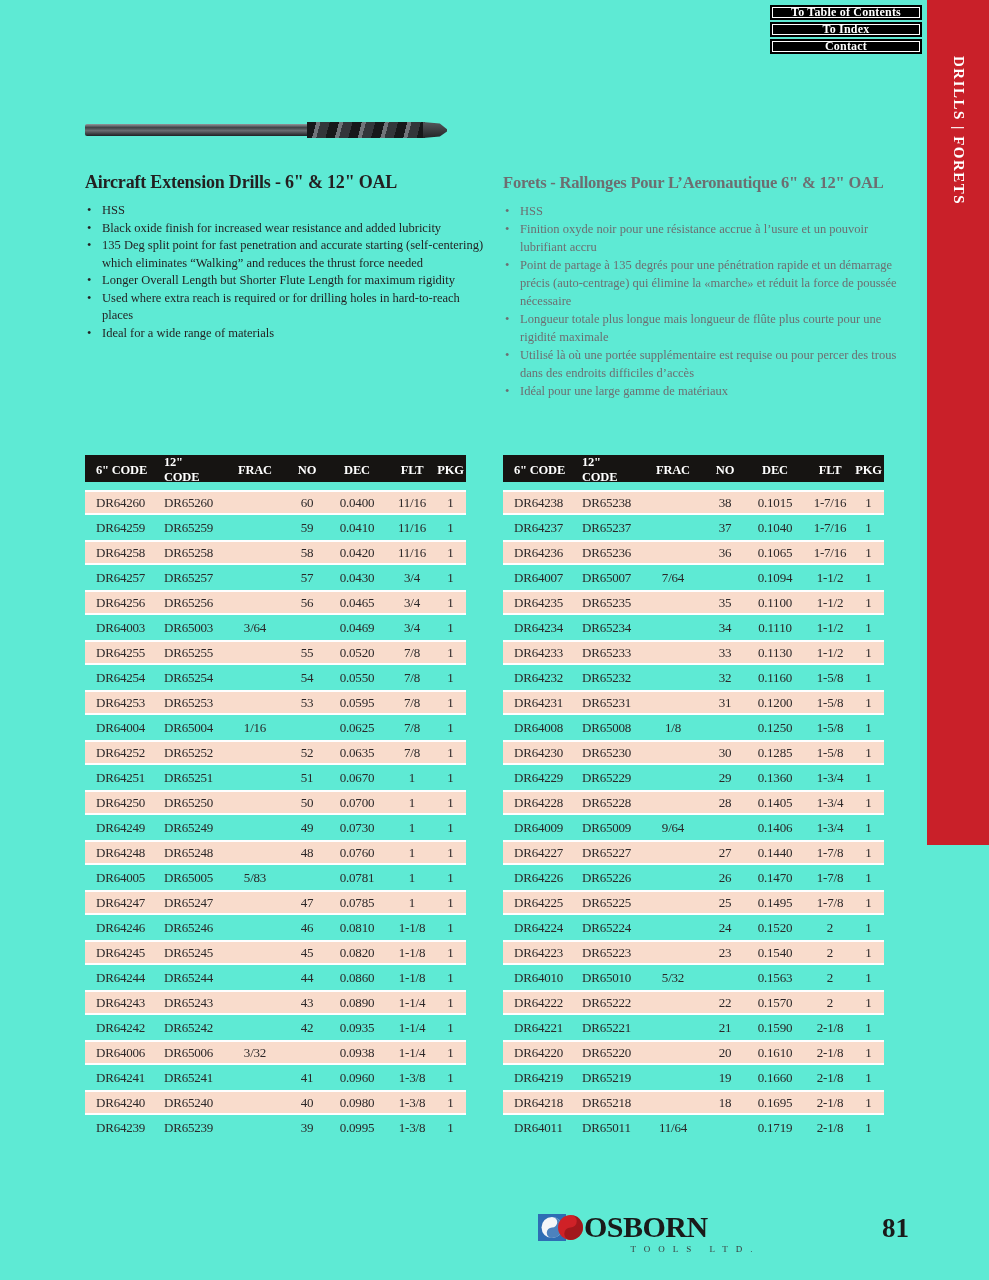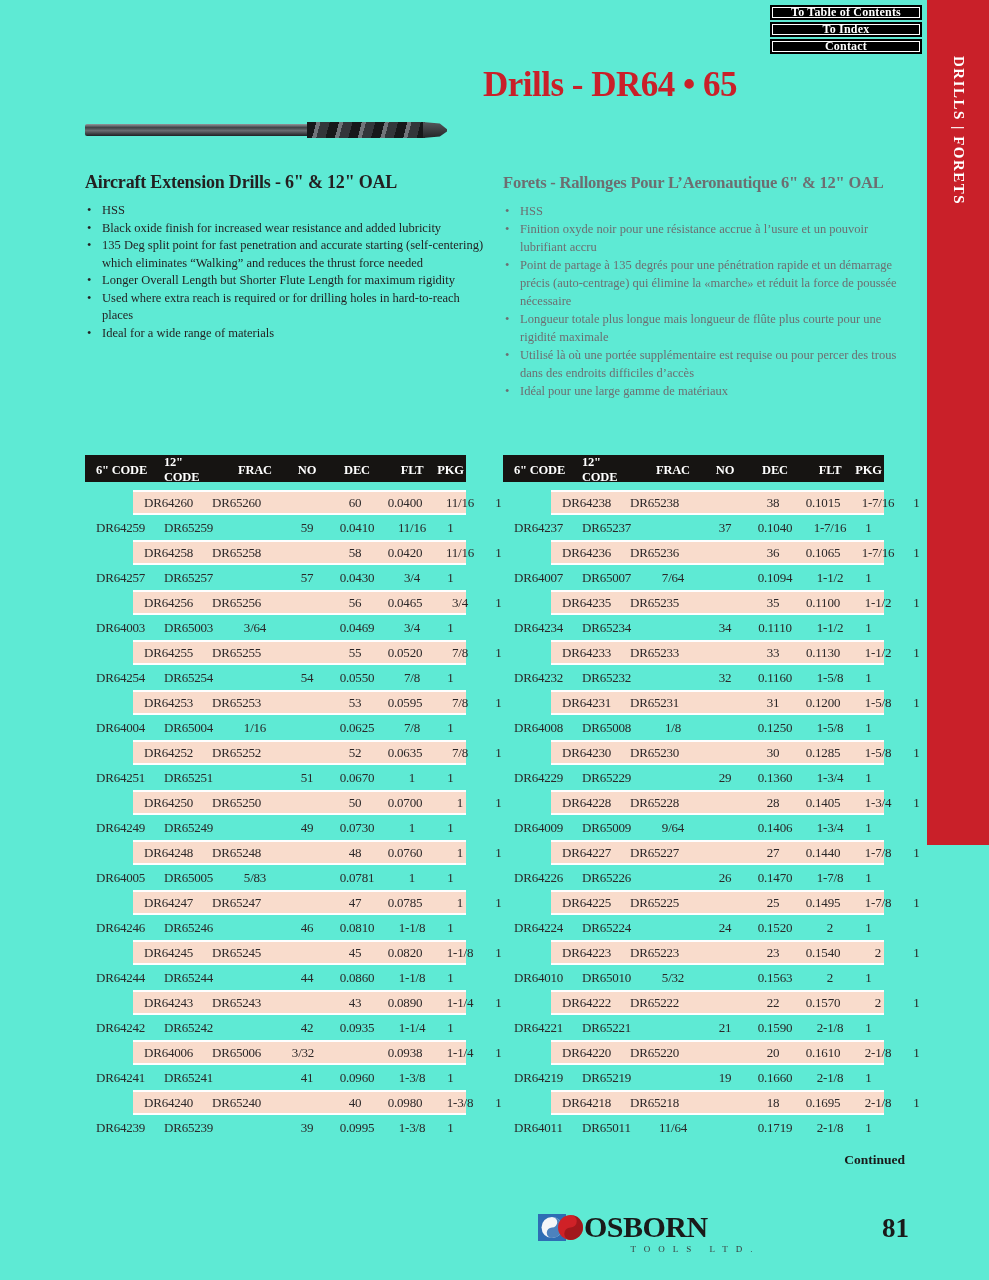--- a/index.html
+++ b/index.html
@@ -45,21 +45,21 @@
   
   .dtable{position:absolute;top:455px;width:381px;}
   .dtable.left{left:85px;}
   .dtable.right{left:503px;}
   .thead{display:grid;grid-template-columns:72px 64px 68px 36px 64px 46px 31px;
          background:#161412;color:#fff;height:27px;align-items:center;
          font-size:12.5px;font-weight:bold;letter-spacing:-0.2px;}
   .tbody{margin-top:8px;}
   .trow{display:grid;grid-template-columns:72px 64px 68px 36px 64px 46px 31px;
         height:25px;align-items:center;font-size:13px;letter-spacing:-0.2px;color:#2b2728;}
-  .trow.pink{background:#f9dccc;box-shadow:inset 0 2px 0 #fff, inset 0 -2px 0 #fff;margin-left:48px;}
+  .trow.pink{background:#f9dccc;box-shadow:inset 0 2px 0 #fff, inset 0 -2px 0 #fff;}
   .tcell{white-space:nowrap;}
   .c0,.h0{text-align:left;padding-left:11px;}
   .c1,.h1{text-align:left;padding-left:7px;}
   .c2,.h2,.c3,.h3,.c4,.h4,.c5,.h5,.c6,.h6{text-align:center;}
 
   .continued{position:absolute;left:503px;top:1152px;width:402px;text-align:right;
              font-size:13.5px;font-weight:bold;color:#1a1a1a;}
 
   
   .brand{position:absolute;left:536px;top:1210px;display:flex;align-items:center;}
@@ -84,21 +84,20 @@
     <div class="side-tab-label">DRILLS | FORETS</div>
   </div>
 
   <div class="drill">
     <div class="drill-shank"></div>
     <div class="drill-flutes"></div>
     <div class="drill-tip"></div>
   </div>
 
   <div class="page-title">
-    <div>Drills - DR64 • 65</div>
   </div>
 
   <div class="col-en">
     <h2 class="h-en">Aircraft Extension Drills - 6" &amp; 12" OAL</h2>
     <div class="bullet">
         <span class="dot">•</span>
         <span class="btxt">HSS</span>
       </div>
     <div class="bullet">
         <span class="dot">•</span>
@@ -639,21 +638,20 @@
           <div class="tcell c1">DR65011</div>
           <div class="tcell c2">11/64</div>
           <div class="tcell c3"></div>
           <div class="tcell c4">0.1719</div>
           <div class="tcell c5">2-1/8</div>
           <div class="tcell c6">1</div>
         </div>
       </div>
   </div>
 
-  <div class="continued">Continued</div>
 
   <div class="brand">
     <svg class="brand-icon" width="46" height="33" viewBox="0 0 46 33">
       <rect x="1" y="3" width="28" height="27" fill="#2e6db4"></rect>
       <circle cx="15" cy="16.5" r="10.5" fill="#f4f6f8"></circle>
       <path d="M15 6 a10.5 10.5 0 0 1 0 21 a5.2 5.2 0 0 1 0 -10.5 a5.2 5.2 0 0 0 0 -10.5" fill="#2e6db4" opacity="0.85"></path>
       <circle cx="33.5" cy="16.5" r="12.5" fill="#cf2127"></circle>
       <path d="M33.5 4 a12.5 12.5 0 0 1 0 25 a6.2 6.2 0 0 1 0 -12.5 a6.2 6.2 0 0 0 0 -12.5" fill="#8e1418" opacity="0.7"></path>
     </svg>
     <span class="brand-word">OSBORN</span>

